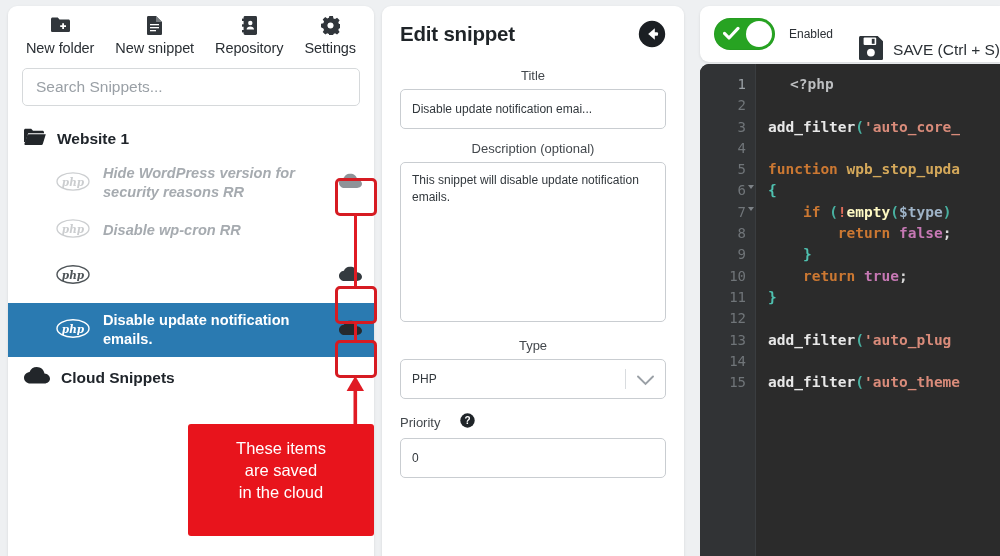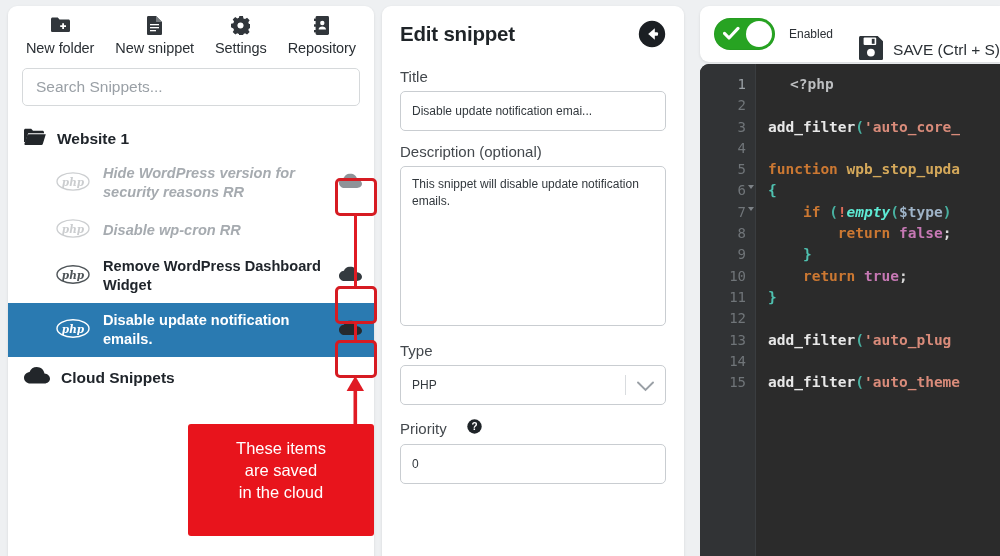--- a/index.html
+++ b/index.html
@@ -182,23 +182,24 @@
   }
   .mid-title {
     font-size: 20.5px;
     font-weight: bold;
     color: #1f2428;
     letter-spacing: -.2px;
   }
   .back-btn { cursor:pointer; display:flex; }
 
   .field-label {
-    font-size: 15px;
+    font-size: 13px;
     color: #43484d;
     margin: 12px 0 6px 0;
+    text-align: center;
   }
   .ctl {
     width: 100%;
     box-sizing: border-box;
     border: 1px solid #c9cdd1;
     border-radius: 5px;
     font-family: "Liberation Sans", sans-serif;
     font-size: 12px;
     color: #32383d;
     background: #fff;
@@ -319,21 +320,21 @@
     height: 21.3px;
     white-space: pre;
     font-weight: bold;
   }
   .t-tag    { color: #bcbec0; margin-left: 22px; }
   .t-fn     { color: #e8e8e8; }
   .t-paren  { color: #48b0a0; }
   .t-str    { color: #d98b7a; }
   .t-kw     { color: #cc7832; }
   .t-kw2    { color: #d4a85a; }
-  .t-func   { color: #5eead4; font-style: italic; }
+  .t-func   { color: #fef9c3; }
   .t-var    { color: #9fb4c8; }
   .t-const  { color: #c678b4; }
   .t-brace  { color: #4fc1b0; }
   .t-bang   { color: #e06c5a; }
   .t-plain  { color: #d8d8d8; }
 </style>
 </head>
 <body>
 
 <div id="app">
@@ -363,42 +364,42 @@
                   <rect x="3" y="11" width="9" height="1.3"></rect>
                   <rect x="3" y="14" width="6" height="1.3"></rect>
                 </g>
             </svg>
           </span>
           <span class="tool-label">New snippet</span>
         </button>
 
         <button class="tool-btn">
           <span class="tool-ico">
-            <svg width="19" height="19" viewBox="0 0 20 20">
-              <path d="M8.1 0h3.8l.5 2.5 1.7.7 2.1-1.4 2.7 2.7-1.4 2.1.7 1.7 2.5.5v3.8l-2.5.5-.7 1.7 1.4 2.1-2.7 2.7-2.1-1.4-1.7.7-.5 2.5H8.1l-.5-2.5-1.7-.7-2.1 1.4-2.7-2.7 1.4-2.1-.7-1.7L-.7 11.9V8.1l2.5-.5.7-1.7L1.1 3.8l2.7-2.7 2.1 1.4 1.7-.7z" fill="#31363b" transform="translate(0.7,0)"></path>
-              <circle cx="10" cy="10" r="3.2" fill="#fff"></circle>
-            </svg>
-          </span>
-          <span class="tool-label">Settings</span>
-        </button>
-
-        <button class="tool-btn">
-          <span class="tool-ico">
             <svg width="15" height="19" viewBox="0 0 15 19">
               <rect x="1.6" y="0" width="13.4" height="19" rx="1.4" fill="#31363b"></rect>
               <rect x="0" y="2.6" width="3.2" height="2.4" fill="#31363b"></rect>
               <rect x="0" y="8.3" width="3.2" height="2.4" fill="#31363b"></rect>
               <rect x="0" y="14" width="3.2" height="2.4" fill="#31363b"></rect>
               <circle cx="8.3" cy="7" r="2.2" fill="#fff"></circle>
               <path d="M4.6 13.4c0-2 1.7-3 3.7-3s3.7 1 3.7 3z" fill="#fff"></path>
             </svg>
           </span>
           <span class="tool-label">Repository</span>
         </button>
 
+        <button class="tool-btn">
+          <span class="tool-ico">
+            <svg width="19" height="19" viewBox="0 0 20 20">
+              <path d="M8.1 0h3.8l.5 2.5 1.7.7 2.1-1.4 2.7 2.7-1.4 2.1.7 1.7 2.5.5v3.8l-2.5.5-.7 1.7 1.4 2.1-2.7 2.7-2.1-1.4-1.7.7-.5 2.5H8.1l-.5-2.5-1.7-.7-2.1 1.4-2.7-2.7 1.4-2.1-.7-1.7L-.7 11.9V8.1l2.5-.5.7-1.7L1.1 3.8l2.7-2.7 2.1 1.4 1.7-.7z" fill="#31363b" transform="translate(0.7,0)"></path>
+              <circle cx="10" cy="10" r="3.2" fill="#fff"></circle>
+            </svg>
+          </span>
+          <span class="tool-label">Settings</span>
+        </button>
+
       </div>
 
       <div class="search-wrap">
         <input id="search-input" type="text" placeholder="Search Snippets..." style="">
       </div>
 
       <div class="tree">
 
         <div class="folder-row">
           <span>
@@ -435,21 +436,20 @@
           <span class="s-label">Disable wp-cron RR</span>
         </div>
 
         <div class="snippet-row" style="height:54px">
           <span class="php-ico">
             <svg width="34" height="19" viewBox="0 0 34 19">
               <ellipse cx="17" cy="9.5" rx="16" ry="8.7" fill="none" stroke="#4e5458" stroke-width="1.4"></ellipse>
               <text x="17" y="13.6" font-family="DejaVu Serif, serif" font-style="italic" font-size="10.5" font-weight="bold" fill="#4e5458" text-anchor="middle">php</text>
             </svg>
           </span>
-          <span class="s-label">Remove WordPress Dashboard Widget</span>
           <span class="cloud-mark">
             <svg width="23" height="15" viewBox="0 0 23 15">
               <path d="M5.6 14.5C2.5 14.5 0 12.2 0 9.4c0-2.6 2.1-4.8 4.9-5.1C5.8 1.8 8.3 0 11.3 0c3.5 0 6.4 2.5 6.8 5.7 2.8.2 4.9 2.2 4.9 4.6 0 2.3-2.2 4.2-4.9 4.2z" fill="#343a3f"></path>
             </svg>
           </span>
         </div>
 
         <div class="snippet-row selected" style="height:54px">
           <span class="php-ico">
             <svg width="34" height="19" viewBox="0 0 34 19">

